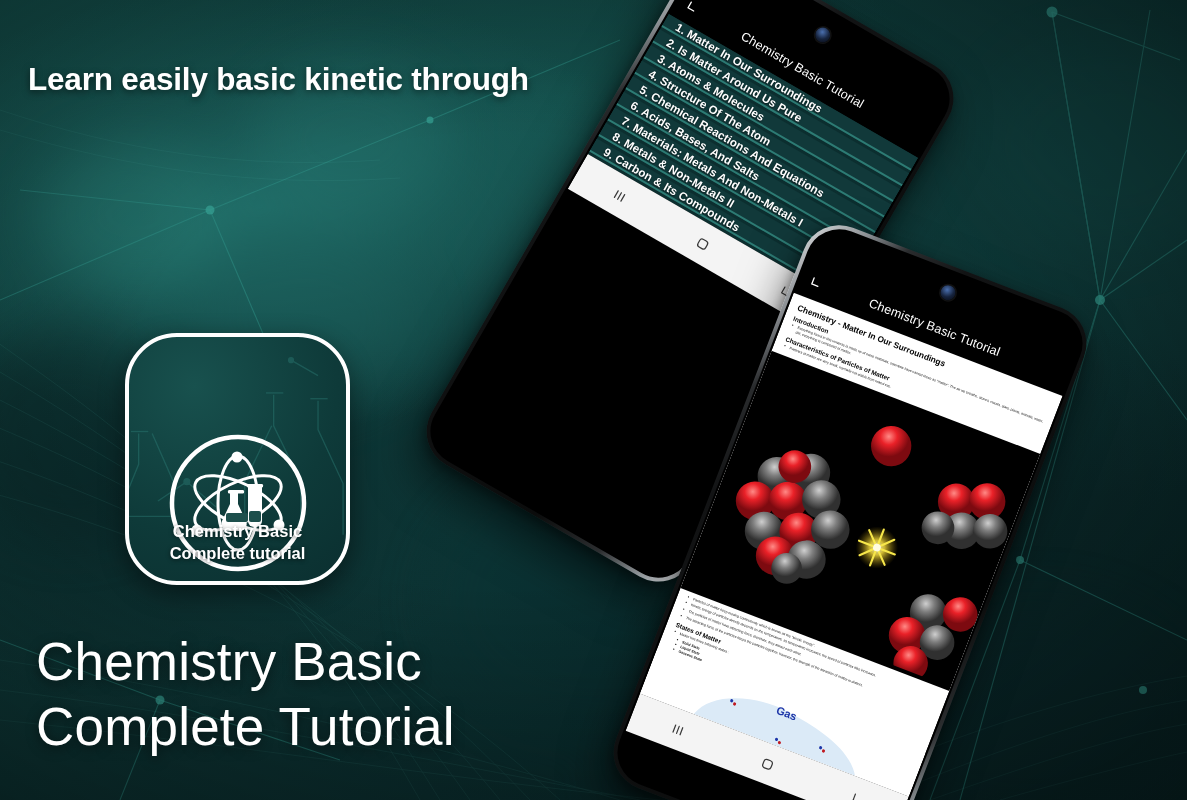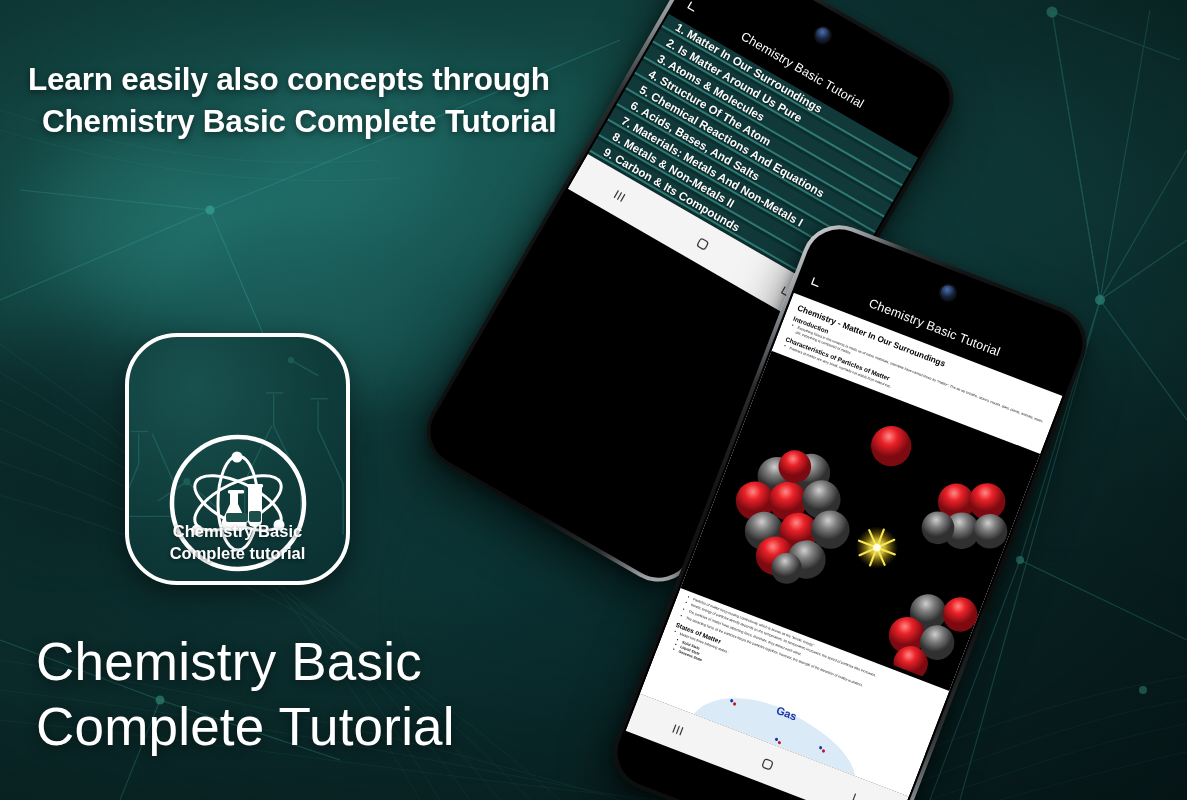--- a/index.html
+++ b/index.html
@@ -199,22 +199,21 @@
       <path d="M930 800 C 1030 765 1120 735 1187 724"></path>
       <path d="M1000 800 C 1070 780 1140 762 1187 752"></path>
       <path d="M0 110 C 120 150 240 170 380 160"></path>
       <path d="M0 130 C 130 168 250 188 400 178"></path>
     </g>
   </svg>
 
   <div class="bg-vignette"></div>
 
   <div class="headline">
-    <span>Learn easily also concepts through</span>
-    <span class="l2">Chemistry Basic Complete Tutorial</span>
+    <span>Learn easily basic kinetic through</span>
   </div>
 
   <div class="appicon">
     <svg class="glassware" viewBox="0 0 225 252">
       <g stroke="#2e7f78" stroke-width="1.4" fill="none" opacity=".85">
         <path d="M150 60 L150 92 L178 150 L178 200 L120 200 L120 150 L148 92"></path>
         <path d="M142 58 L160 58"></path>
         <path d="M196 66 L196 96 L222 152 L222 205"></path>
         <path d="M188 64 L206 64"></path>
         <path d="M10 100 L10 132 L-12 186 L46 186 L46 150 L24 100"></path>

